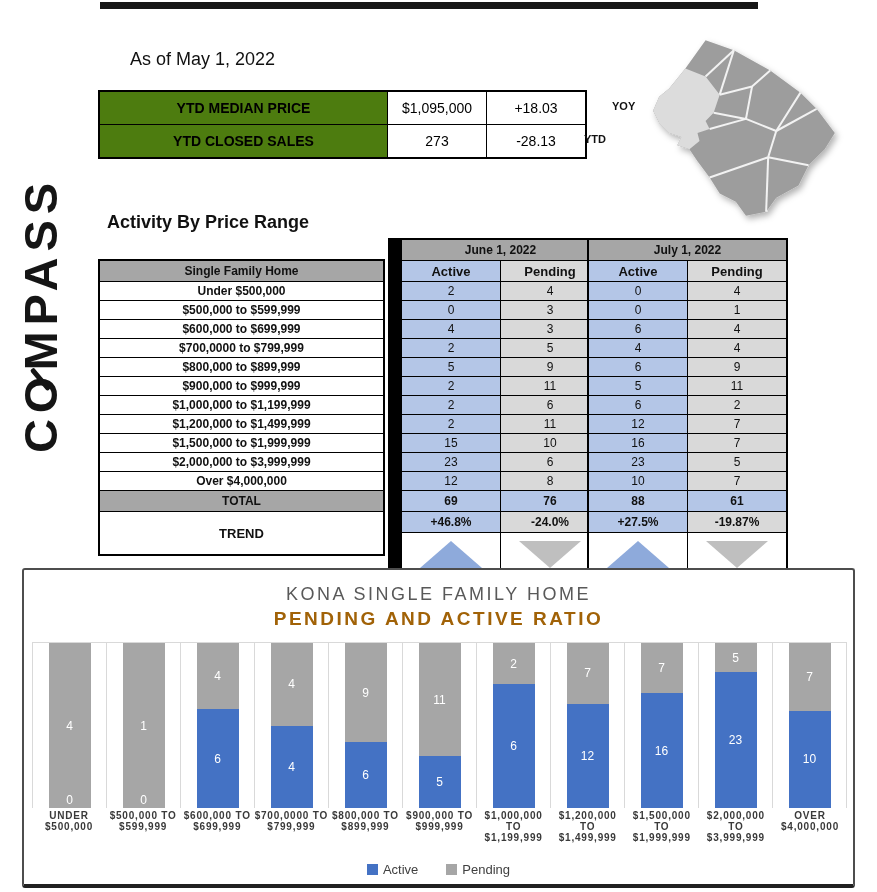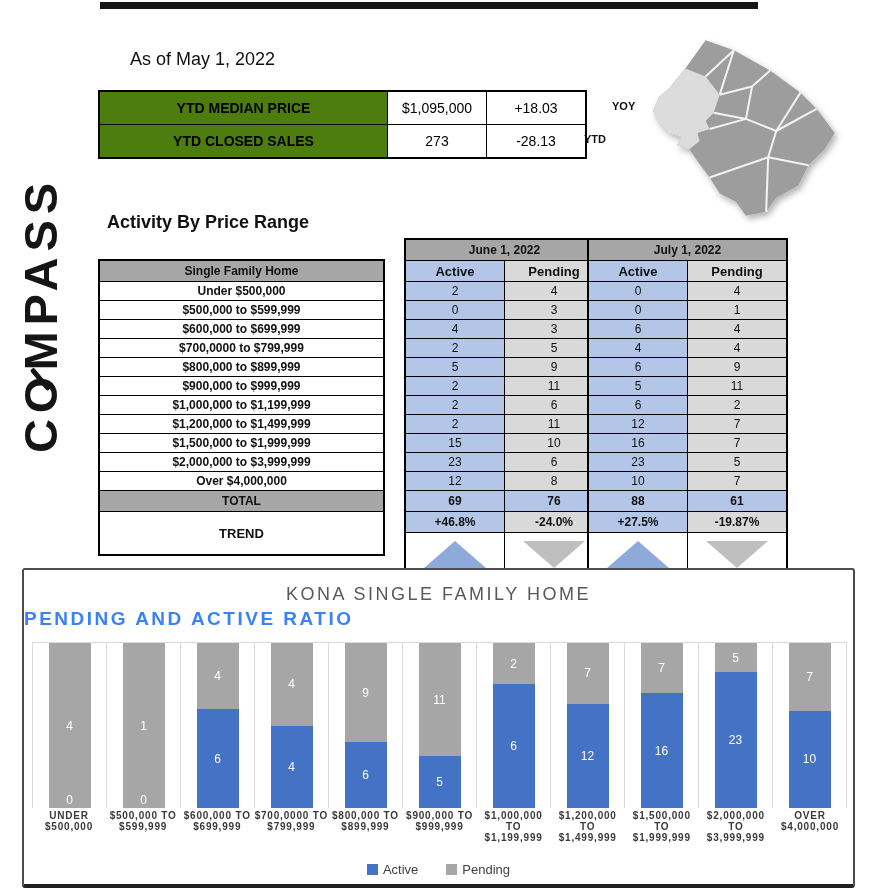--- a/index.html
+++ b/index.html
@@ -41,40 +41,40 @@
   
   .map-wrap { position:absolute; left:645px; top:34px; width:212px; height:196px; }
 
   
   .activity-heading { position:absolute; left:107px; top:212px; font-size:18px; font-weight:bold; color:#111; }
 
   .blk { position:absolute; display:grid; gap:1px; background:#000; border:2px solid #000; }
   .blk .c { background:#fff; display:flex; align-items:center; justify-content:center; font-size:12px; color:#111; }
   .h18 { height:18px; } .h20 { height:20px; } .h42 { height:42px; }
   .labels-blk { left:98px; top:259px; grid-template-columns:283px; }
-  .month-blk-1 { left:404px; top:238px; grid-template-columns:98px 98px; }
+  .month-blk-1 { left:388px; top:238px; grid-template-columns:98px 98px;padding-left:12px; }
   .month-blk-2 { left:587px; top:238px; grid-template-columns:98px 98px; }
   .span2 { grid-column:1 / 3; }
   .hdr-gray { background:#a6a6a6 !important; font-weight:bold; font-size:13px; }
   .bg-blue { background:#b4c6e7 !important; }
   .bg-gray { background:#d9d9d9 !important; }
   .bold { font-weight:bold; }
   .row-label { font-weight:bold; }
 
   .tri { width:0; height:0; }
   .tri.up   { border-left:31px solid transparent; border-right:31px solid transparent; border-bottom:27px solid #8EAADB; }
   .tri.down { border-left:31px solid transparent; border-right:31px solid transparent; border-top:27px solid #BFBFBF; }
 
   
   .chart-box {
     position:absolute; left:22px; top:568px; width:833px; height:320px; background:#fff;
     border:2px solid #4d4d4d; border-bottom:4px solid #212121; border-radius:3px;
   }
   .chart-title { margin-top:14px; text-align:center; font-size:18px; font-weight:normal; letter-spacing:2.5px; color:#595959; }
-  .chart-subtitle { margin-top:3px; font-size:19px; font-weight:bold; letter-spacing:2.5px; color:#3b82f6; }
+  .chart-subtitle { margin-top:3px; text-align:center; font-size:19px; font-weight:bold; letter-spacing:2.5px; color:#a16207; }
   .plot {
     position:absolute; left:8px; top:72px; width:815px; height:166px;
     display:flex; border-top:1px solid #d9d9d9;
   }
   .slot { flex:1 1 0; position:relative; border-left:1px solid #d9d9d9; display:flex; align-items:flex-end; justify-content:center; }
   .slot:last-child { border-right:1px solid #d9d9d9; }
   .bar { position:relative; width:42px; height:100%; display:flex; flex-direction:column; }
   .seg { display:flex; align-items:center; justify-content:center; color:#fff; font-size:12px; }
   .zero-lab { position:absolute; bottom:1px; left:0; right:0; text-align:center; color:#fff; font-size:12px; }
   .cats {

